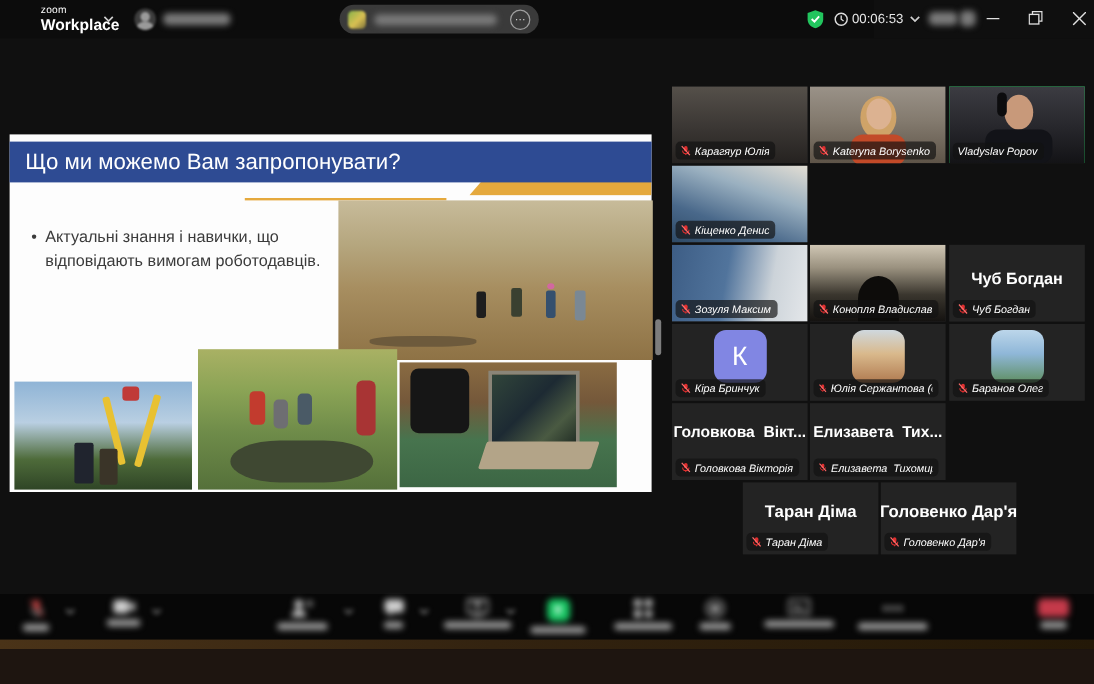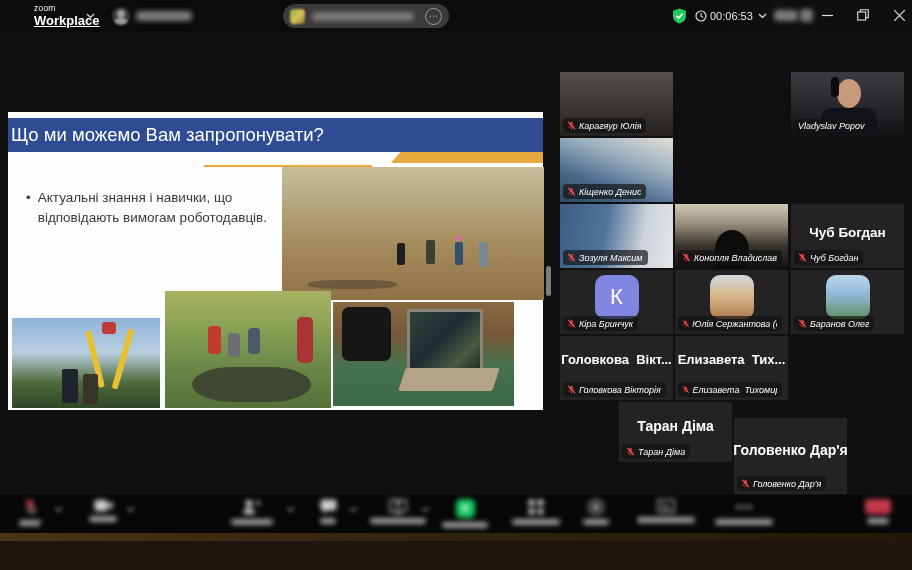--- a/index.html
+++ b/index.html
@@ -5,36 +5,36 @@
   html,body{margin:0;padding:0;background:#000;}
   .screen{position:relative;width:912px;height:570px;overflow:hidden;background:#0f0f0f;
           font-family:"Liberation Sans",sans-serif;-webkit-font-smoothing:antialiased;}
   .abs{position:absolute;}
   .bbar{background:#7a7a7a;border-radius:4px;filter:blur(2.5px);}
 
   
   .titlebar{position:absolute;left:0;top:0;width:728px;height:32px;background:#0c0c0c;}
   .brand{position:absolute;left:34px;top:4px;color:#fff;line-height:1;}
   .brand .t{font-size:8.5px;letter-spacing:.2px;}
-  .brand .b{font-size:13px;font-weight:bold;margin-top:1px;text-decoration:underline;}
+  .brand .b{font-size:13px;font-weight:bold;margin-top:1px;}
   .pill{position:absolute;left:283px;top:4px;width:166px;height:24px;background:#3a3a3a;
         border-radius:12px;display:flex;align-items:center;gap:7px;padding:0 7px;box-sizing:border-box;}
   .pill-ico{width:15px;height:15px;border-radius:4px;background:linear-gradient(135deg,#86b24a 0%,#d9c052 55%,#7a6f3a 100%);filter:blur(1px);}
   .ell{width:15px;height:15px;border:1px solid #9f9f9f;border-radius:50%;color:#cfcfcf;
        font-size:9px;display:flex;align-items:center;justify-content:center;margin-left:auto;}
   .timer{position:absolute;left:710px;top:10px;font-size:11px;color:#e6e6e6;}
   .wbtn{position:absolute;top:0;width:34px;height:30px;display:flex;align-items:center;justify-content:center;}
 
   
   .stage{position:absolute;left:0;top:32px;width:912px;height:463px;background:#101010;}
 
   
   .slide{position:absolute;left:8px;top:112px;width:535px;height:298px;background:#fdfdfd;}
   .sl-head{position:absolute;left:0;top:6px;width:535px;height:34px;background:#2e4b93;
-           display:flex;align-items:center;padding-left:3px;box-sizing:border-box;color:#fff;font-size:18.5px;}
+           display:flex;align-items:center;padding-left:13px;box-sizing:border-box;color:#fff;font-size:18.5px;}
   .sl-gold{position:absolute;right:0;top:14px;width:152px;height:37px;background:#e5a93d;
            clip-path:polygon(21% 0,100% 0,100% 100%,0 100%);}
   .sl-line{position:absolute;left:196px;top:53px;width:168px;height:2px;background:#e5a93d;}
   .sl-bullet{position:absolute;left:18px;top:76px;width:250px;font-size:13.5px;color:#3b3b3b;
              line-height:1.48;display:flex;gap:7px;}
   .ph{position:absolute;overflow:hidden;}
   .p-field{left:274px;top:55px;width:262px;height:133px;
     background:linear-gradient(180deg,#c7bb9a 0%,#b5a67e 28%,#a78e60 55%,#8e7245 100%);}
   .fg{position:absolute;border-radius:2px;}
   .p-tripod{left:4px;top:206px;width:148px;height:90px;
@@ -200,20 +200,36 @@
       <div class="chip">
         <svg width="9" height="11" viewBox="0 0 12 12">
             <rect x="4" y="1" width="4" height="6" rx="2" fill="#e02e2e"></rect>
             <path d="M2.5 6a3.5 3.5 0 0 0 7 0" stroke="#e02e2e" fill="none" stroke-width="1.2"></path>
             <line x1="6" y1="9.5" x2="6" y2="11" stroke="#e02e2e" stroke-width="1.2"></line>
             <line x1="1.5" y1="1" x2="10.5" y2="11" stroke="#ff6b6b" stroke-width="1.4"></line>
           </svg>
         <span>Карагяур Юлія</span>
         </div>
     </div>
+    <div class="tile" style="left:115px;top:0;width:113px;height:64px">
+      <div class="vid v1">
+        <div class="blob" style="left:42px;top:8px;width:30px;height:36px;border-radius:50%;background:#cfa368"></div>
+        <div class="blob" style="left:47px;top:10px;width:21px;height:26px;border-radius:50%;background:#dcb291"></div>
+        <div class="blob" style="left:34px;top:40px;width:46px;height:26px;border-radius:10px;background:#c24a28"></div>
+      </div>
+      <div class="chip">
+        <svg width="9" height="11" viewBox="0 0 12 12">
+            <rect x="4" y="1" width="4" height="6" rx="2" fill="#e02e2e"></rect>
+            <path d="M2.5 6a3.5 3.5 0 0 0 7 0" stroke="#e02e2e" fill="none" stroke-width="1.2"></path>
+            <line x1="6" y1="9.5" x2="6" y2="11" stroke="#e02e2e" stroke-width="1.2"></line>
+            <line x1="1.5" y1="1" x2="10.5" y2="11" stroke="#ff6b6b" stroke-width="1.4"></line>
+          </svg>
+        <span>Kateryna Borysenko</span>
+        </div>
+    </div>
     <div class="tile active" style="left:231px;top:0;width:113px;height:64px">
       <div class="vid v2">
         <div class="blob" style="left:46px;top:7px;width:24px;height:29px;border-radius:50%;background:#c8997a"></div>
         <div class="blob" style="left:40px;top:5px;width:8px;height:20px;border-radius:4px;background:#0c0c0e"></div>
         <div class="blob" style="left:30px;top:36px;width:56px;height:28px;border-radius:10px;background:#121318"></div>
       </div>
       <div class="chip">
         <span>Vladyslav Popov</span>
         </div>
     </div>
@@ -337,21 +353,21 @@
       <div class="chip">
         <svg width="9" height="11" viewBox="0 0 12 12">
             <rect x="4" y="1" width="4" height="6" rx="2" fill="#e02e2e"></rect>
             <path d="M2.5 6a3.5 3.5 0 0 0 7 0" stroke="#e02e2e" fill="none" stroke-width="1.2"></path>
             <line x1="6" y1="9.5" x2="6" y2="11" stroke="#e02e2e" stroke-width="1.2"></line>
             <line x1="1.5" y1="1" x2="10.5" y2="11" stroke="#ff6b6b" stroke-width="1.4"></line>
           </svg>
         <span>Таран Діма</span>
         </div>
     </div>
-    <div class="tile" style="left:174px;top:346px;width:113px;height:76px">
+    <div class="tile" style="left:174px;top:330px;width:113px;height:60px">
       <div class="cname" style="font-size:14px;padding-bottom:12px">Головенко Дар'я</div>
       <div class="chip">
         <svg width="9" height="11" viewBox="0 0 12 12">
             <rect x="4" y="1" width="4" height="6" rx="2" fill="#e02e2e"></rect>
             <path d="M2.5 6a3.5 3.5 0 0 0 7 0" stroke="#e02e2e" fill="none" stroke-width="1.2"></path>
             <line x1="6" y1="9.5" x2="6" y2="11" stroke="#e02e2e" stroke-width="1.2"></line>
             <line x1="1.5" y1="1" x2="10.5" y2="11" stroke="#ff6b6b" stroke-width="1.4"></line>
           </svg>
         <span>Головенко Дар'я</span>
         </div>

